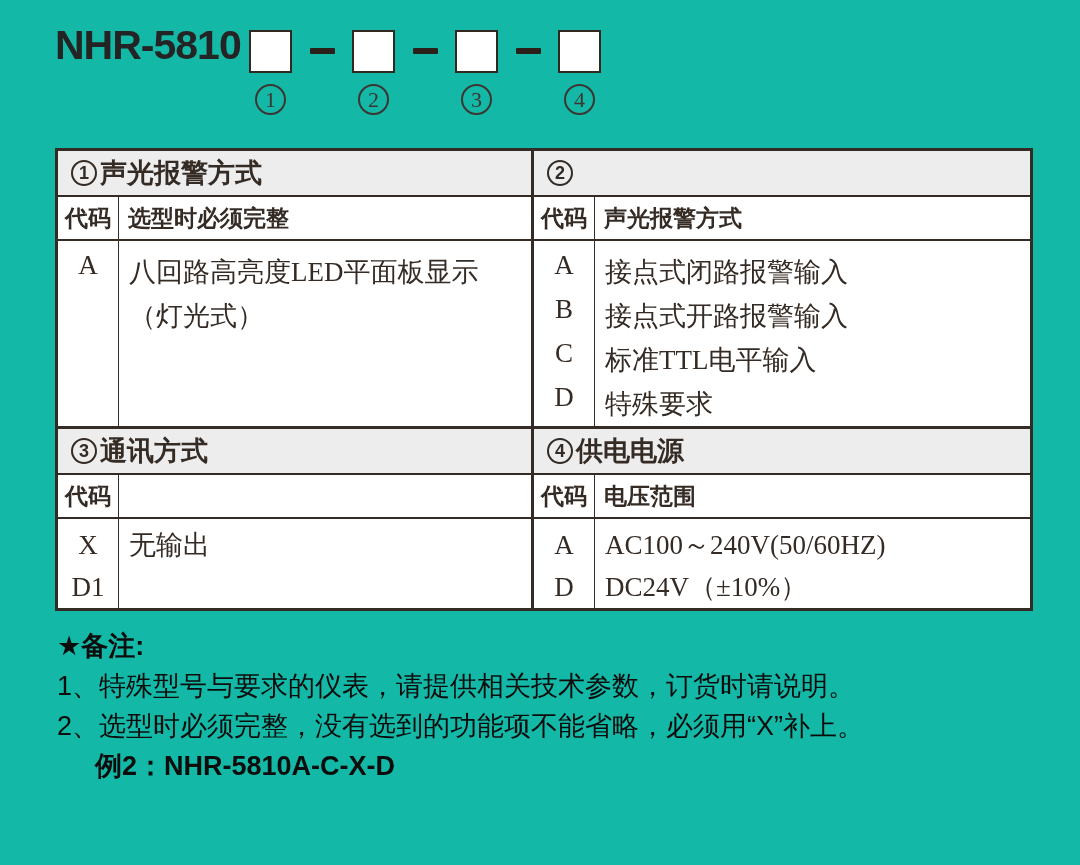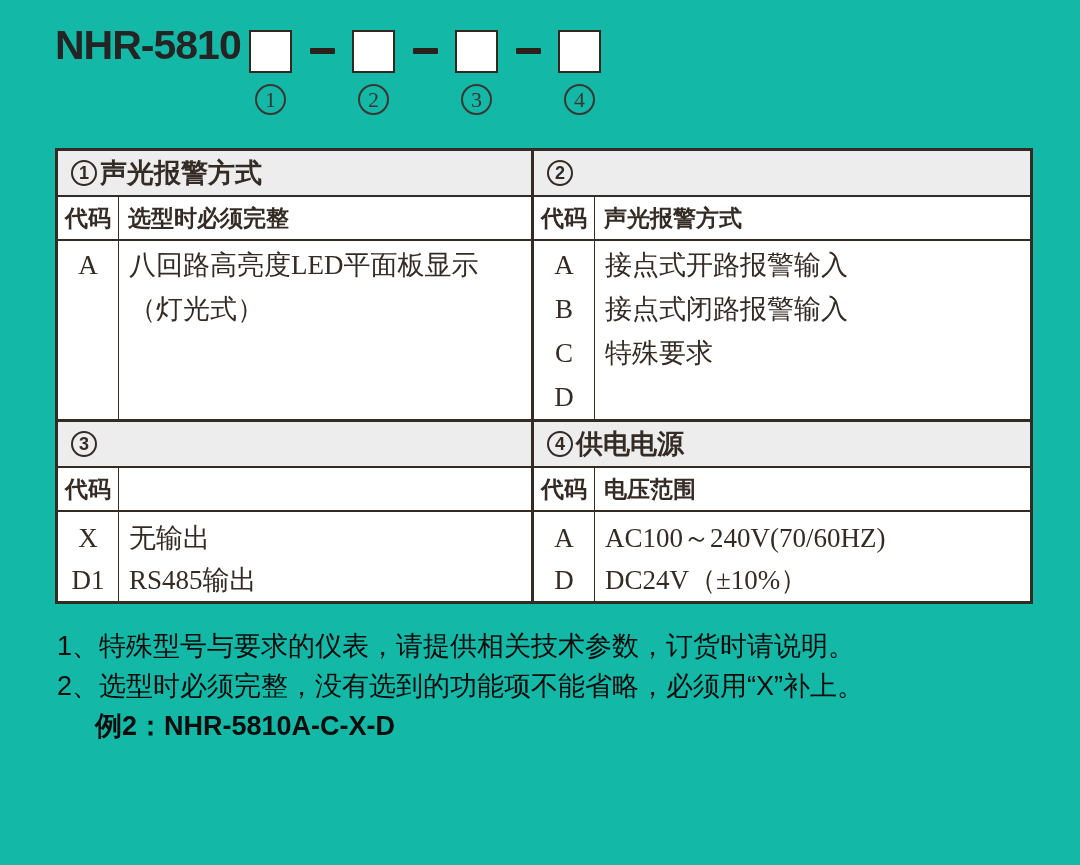--- a/index.html
+++ b/index.html
@@ -44,21 +44,21 @@
   .sub-row{display:flex;height:44px;border-bottom:2px solid var(--bd);
            font-size:23px;font-weight:700;}
   .sub-code{width:61px;flex:none;border-right:1.5px solid var(--bd);
             display:flex;align-items:center;justify-content:center;}
   .sub-desc{flex:1;display:flex;align-items:center;padding-left:9px;}
   .sec-body{display:flex;flex:1;}
   .body-tall{height:185px;}
   .body-short{height:94px;}
   .body-codes{width:61px;flex:none;border-right:1.5px solid var(--bd);
               display:flex;flex-direction:column;padding-top:2px;}
-  .body-descs{flex:1;display:flex;flex-direction:column;padding-top:2px;}
+  .body-descs{flex:1;display:flex;flex-direction:column;padding-top:9px;}
   .code-line{height:44px;display:flex;align-items:center;justify-content:center;
              font-family:var(--serif);font-size:27px;}
   .desc-line{height:44px;display:flex;align-items:center;padding-left:10px;
              font-family:var(--serif);font-size:27px;white-space:nowrap;}
   .body-short .code-line,.body-short .desc-line{height:42px;}
   .body-short .body-codes,.body-short .body-descs{padding-top:5px;}
 
   
   .notes{position:absolute;left:57px;top:626px;color:var(--note);font-family:var(--sans);}
   .note-line{font-size:27px;line-height:40px;font-weight:400;white-space:nowrap;}
@@ -137,71 +137,73 @@
           <span class="sub-desc">声光报警方式</span>
         </div>
         <div class="sec-body body-tall">
           <div class="body-codes">
             <span class="code-line">A</span>
             <span class="code-line">B</span>
             <span class="code-line">C</span>
             <span class="code-line">D</span>
           </div>
           <div class="body-descs">
+            <span class="desc-line">接点式闭路报警输入</span>
             <span class="desc-line">接点式开路报警输入</span>
-            <span class="desc-line">接点式闭路报警输入</span>
+            <span class="desc-line">标准TTL电平输入</span>
             <span class="desc-line">特殊要求</span>
           </div>
         </div>
       </div>
     </div>
 
     <div class="band">
 
       <div class="sec sec-left">
         <div class="sec-header">
           <span class="hnum">3</span>
+          <span>通讯方式</span>
         </div>
         <div class="sub-row">
           <span class="sub-code">代码</span>
         </div>
         <div class="sec-body body-short">
           <div class="body-codes">
             <span class="code-line">X</span>
             <span class="code-line">D1</span>
           </div>
           <div class="body-descs">
             <span class="desc-line">无输出</span>
-            <span class="desc-line">RS485输出</span>
           </div>
         </div>
       </div>
 
       <div class="sec sec-right">
         <div class="sec-header">
           <span class="hnum">4</span>
           <span>供电电源</span>
         </div>
         <div class="sub-row">
           <span class="sub-code">代码</span>
           <span class="sub-desc">电压范围</span>
         </div>
         <div class="sec-body body-short">
           <div class="body-codes">
             <span class="code-line">A</span>
             <span class="code-line">D</span>
           </div>
           <div class="body-descs">
-            <span class="desc-line">AC100～240V(70/60HZ)</span>
+            <span class="desc-line">AC100～240V(50/60HZ)</span>
             <span class="desc-line">DC24V（±10%）</span>
           </div>
         </div>
       </div>
     </div>
   </div>
 
   <div class="notes">
+    <div class="note-line note-title">★备注:</div>
     <div class="note-line">1、特殊型号与要求的仪表，请提供相关技术参数，订货时请说明。</div>
     <div class="note-line">2、选型时必须完整，没有选到的功能项不能省略，必须用“X”补上。</div>
     <div class="note-line example-line">例2：NHR-5810A-C-X-D</div>
   </div>
 
 </div>
 
 </body></html>

